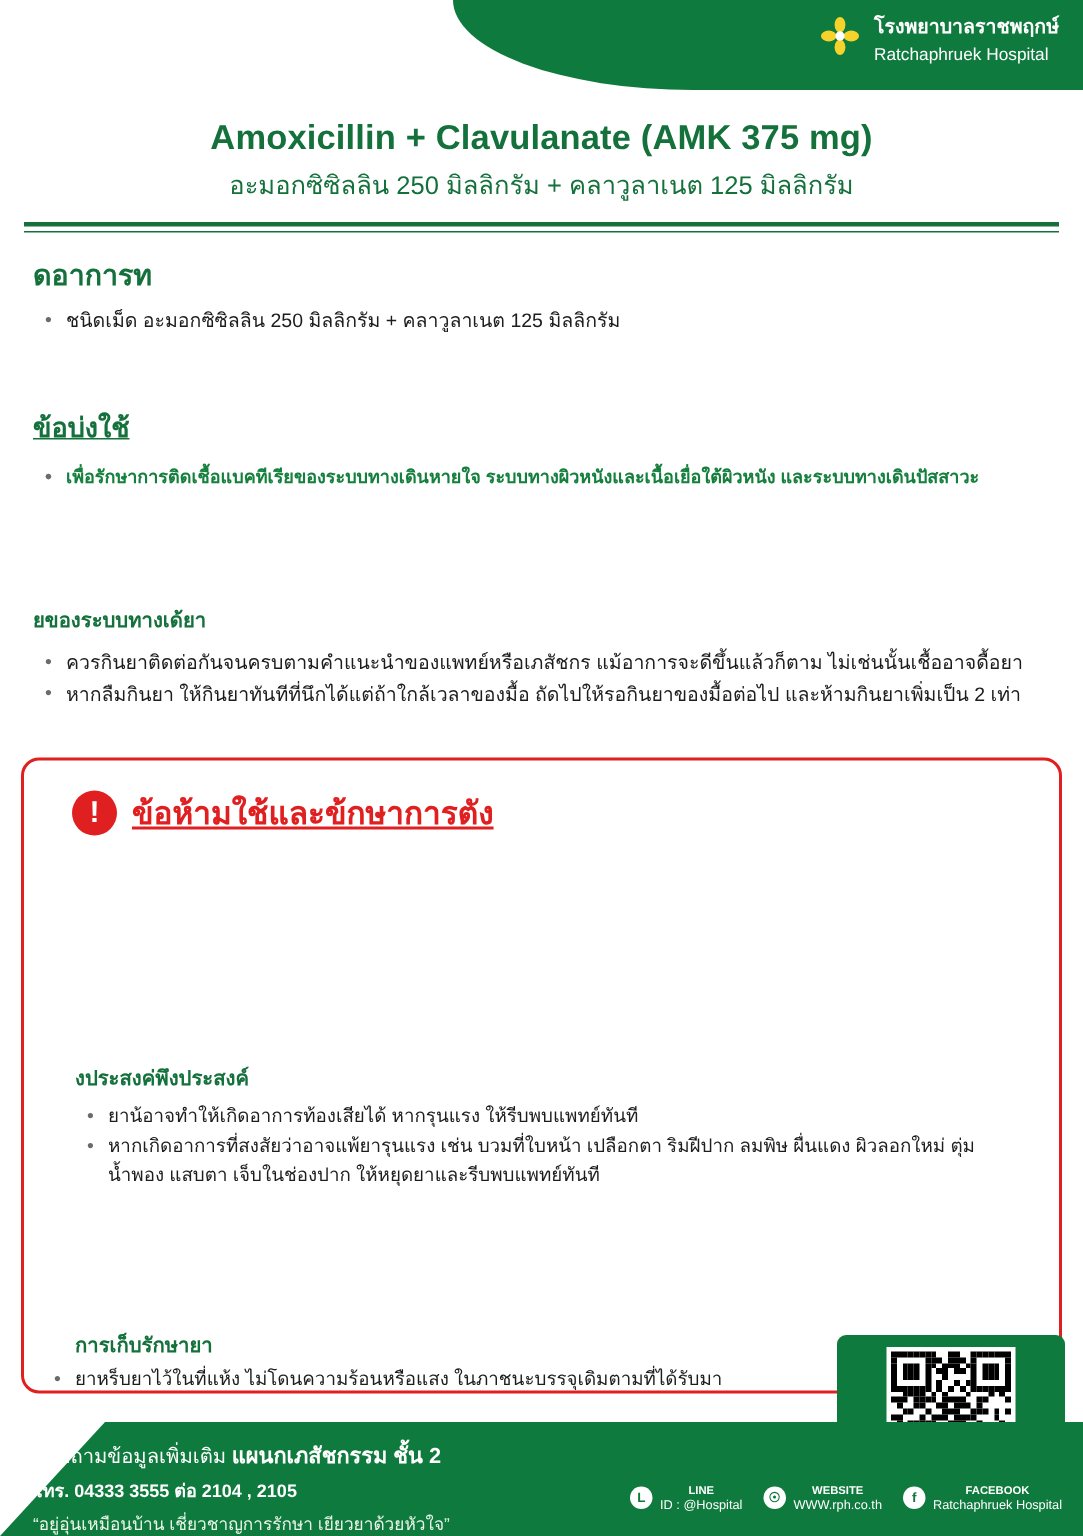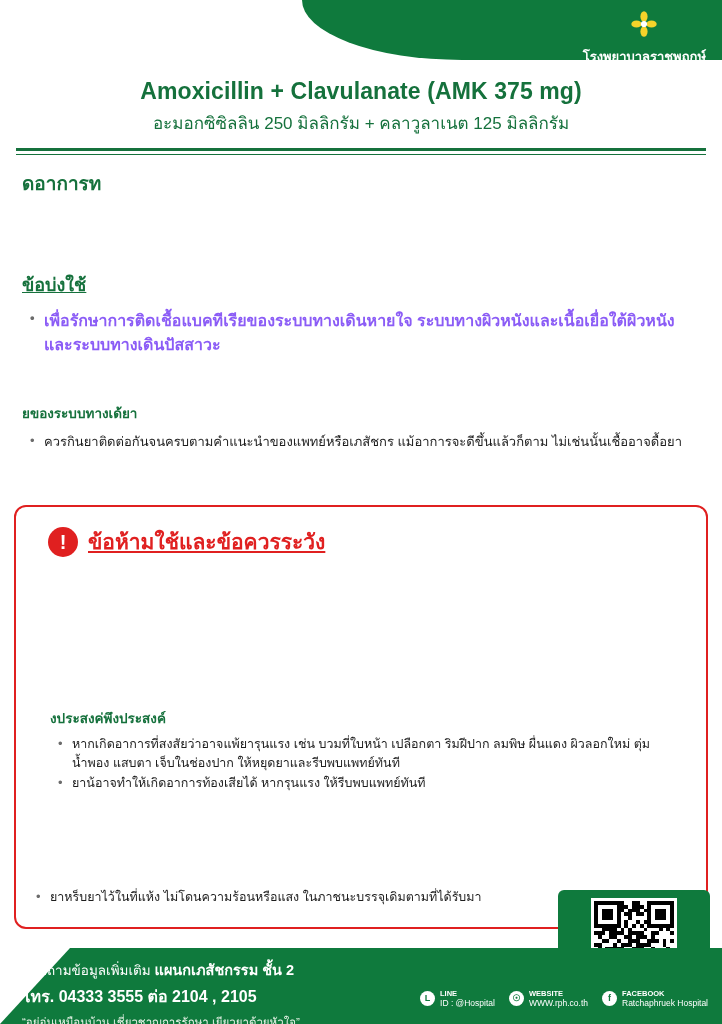--- a/index.html
+++ b/index.html
@@ -26,23 +26,22 @@
     width: 420px;
     height: 60px;
     background: #0f7a3d;
     border-bottom-left-radius: 160px 60px;
   }
   .logo-wrap {
     position: absolute;
     top: 9px;
     right: 16px;
     display: flex;
-    align-items: center;
+    align-items: flex-start;
     gap: 8px;
-    flex-direction: column;
   }
   .logo-mark {
     width: 30px; height: 30px;
     position: relative;
   }
   .brand-text {
     color: #ffffff;
     line-height: 1.15;
   }
   .brand-th {
@@ -113,23 +112,23 @@
   }
   ul.bullets li:before {
     content: "\2022";
     position: absolute;
     left: -14px;
     top: -1px;
     color: #6b6b6b;
     font-size: 13px;
   }
   ul.bullets.green li {
-    color: #8b5cf6;
+    color: #15803d;
     font-weight: bold;
-    font-size: 16px;
+    font-size: 12px;
     line-height: 1.5;
   }
 
   
   .warn-box {
     position: absolute;
     left: 14px;
     top: 505px;
     width: 694px;
     height: 424px;
@@ -236,21 +235,21 @@
     width: 0; height: 0;
     border-left: 70px solid #ffffff;
     border-bottom: 76px solid transparent;
   }
   .footer-inner {
     position: absolute;
     left: 22px; top: 10px;
   }
   .f-line1 { font-size: 13.5px; }
   .f-line1 b { font-size: 14.5px; }
-  .f-line2 { font-size: 16px; font-weight: bold; margin-top: 3px; }
+  .f-line2 { font-size: 12px; font-weight: bold; margin-top: 3px; }
   .f-line3 { font-size: 11.5px; margin-top: 4px; color: #eaf5e9; }
 
   .footer-contacts {
     position: absolute;
     right: 14px;
     bottom: 16px;
     display: flex;
     align-items: center;
     gap: 14px;
   }
@@ -262,21 +261,21 @@
   .fc-ic {
     width: 15px; height: 15px;
     border-radius: 50%;
     background: #ffffff;
     color: #0f7a3d;
     font-size: 9px;
     font-weight: bold;
     display: flex; align-items: center; justify-content: center;
     flex: 0 0 auto;
   }
-  .fc-tx { font-size: 8.5px; line-height: 1.2; }
+  .fc-tx { font-size: 8.5px; line-height: 1.2; text-align: center; }
   .fc-tx b { display: block; font-size: 7.5px; font-weight: bold; }
 </style>
 </head>
 <body>
 
 <div class="header">
   <div class="header-green"></div>
   <div class="logo-wrap">
     <span class="logo-mark">
       <svg width="30" height="30" viewBox="0 0 30 30">
@@ -300,51 +299,56 @@
   <div class="title-main">Amoxicillin + Clavulanate (AMK 375 mg)</div>
   <div class="title-sub">อะมอกซิซิลลิน 250 มิลลิกรัม + คลาวูลาเนต 125 มิลลิกรัม</div>
 </div>
 <div class="title-rules">
   <div class="rule-thick"></div>
   <div class="rule-thin"></div>
 </div>
 
 <div class="section" style="top:168px; left:22px; width:660px;">
   <div class="sec-head big">ดอาการท</div>
+  <ul class="bullets">
+    <li>ชนิดเม็ด อะมอกซิซิลลิน 250 มิลลิกรัม + คลาวูลาเนต 125 มิลลิกรัม</li>
+  </ul>
 </div>
 
 <div class="section" style="top:270px; left:22px; width:660px;">
   <div class="sec-head med">ข้อบ่งใช้</div>
   <ul class="bullets green" style="margin-top:10px;">
     <li>เพื่อรักษาการติดเชื้อแบคทีเรียของระบบทางเดินหายใจ ระบบทางผิวหนังและเนื้อเยื่อใต้ผิวหนัง และระบบทางเดินปัสสาวะ</li>
   </ul>
 </div>
 
 <div class="section" style="top:402px; left:22px; width:676px;">
   <div class="sec-head sm">ยของระบบทางเด้ยา</div>
   <ul class="bullets" style="margin-top:8px;">
     <li>ควรกินยาติดต่อกันจนครบตามคำแนะนำของแพทย์หรือเภสัชกร แม้อาการจะดีขึ้นแล้วก็ตาม ไม่เช่นนั้นเชื้ออาจดื้อยา</li>
+    <li>หากลืมกินยา ให้กินยาทันทีที่นึกได้แต่ถ้าใกล้เวลาของมื้อ ถัดไปให้รอกินยาของมื้อต่อไป และห้ามกินยาเพิ่มเป็น 2 เท่า</li>
   </ul>
 </div>
 
 <div class="warn-box">
   <div class="warn-head">
     <span class="warn-icon">!</span>
-    <span class="warn-title">ข้อห้ามใช้และข้อควรระวัง</span>
+    <span class="warn-title">ข้อห้ามใช้และข้กษาการตัง</span>
   </div>
 
   <div class="sub-block" style="top:200px; width:600px;">
     <div class="sec-head sm">งประสงค่พึงประสงค์</div>
     <ul class="bullets">
+      <li>ยาน้อาจทำให้เกิดอาการท้องเสียได้ หากรุนแรง ให้รีบพบแพทย์ทันที</li>
       <li>หากเกิดอาการที่สงสัยว่าอาจแพ้ยารุนแรง เช่น บวมที่ใบหน้า เปลือกตา ริมฝีปาก ลมพิษ ผื่นแดง ผิวลอกใหม่ ตุ่มน้ำพอง แสบตา เจ็บในช่องปาก ให้หยุดยาและรีบพบแพทย์ทันที</li>
-      <li>ยาน้อาจทำให้เกิดอาการท้องเสียได้ หากรุนแรง ให้รีบพบแพทย์ทันที</li>
     </ul>
   </div>
 
   <div class="sub-block" style="top:378px; width:520px;">
+    <div class="sec-head sm">การเก็บรักษายา</div>
     <ul class="bullets" style="padding-left:0; margin-top:3px;">
       <li style="list-style:none;">ยาหร็บยาไว้ในที่แห้ง ไม่โดนความร้อนหรือแสง ในภาชนะบรรจุเดิมตามที่ได้รับมา</li>
     </ul>
   </div>
 </div>
 
 <div class="qr-card">
   <div class="qr-img">
     <div class="qr-grid">
         <i></i>

